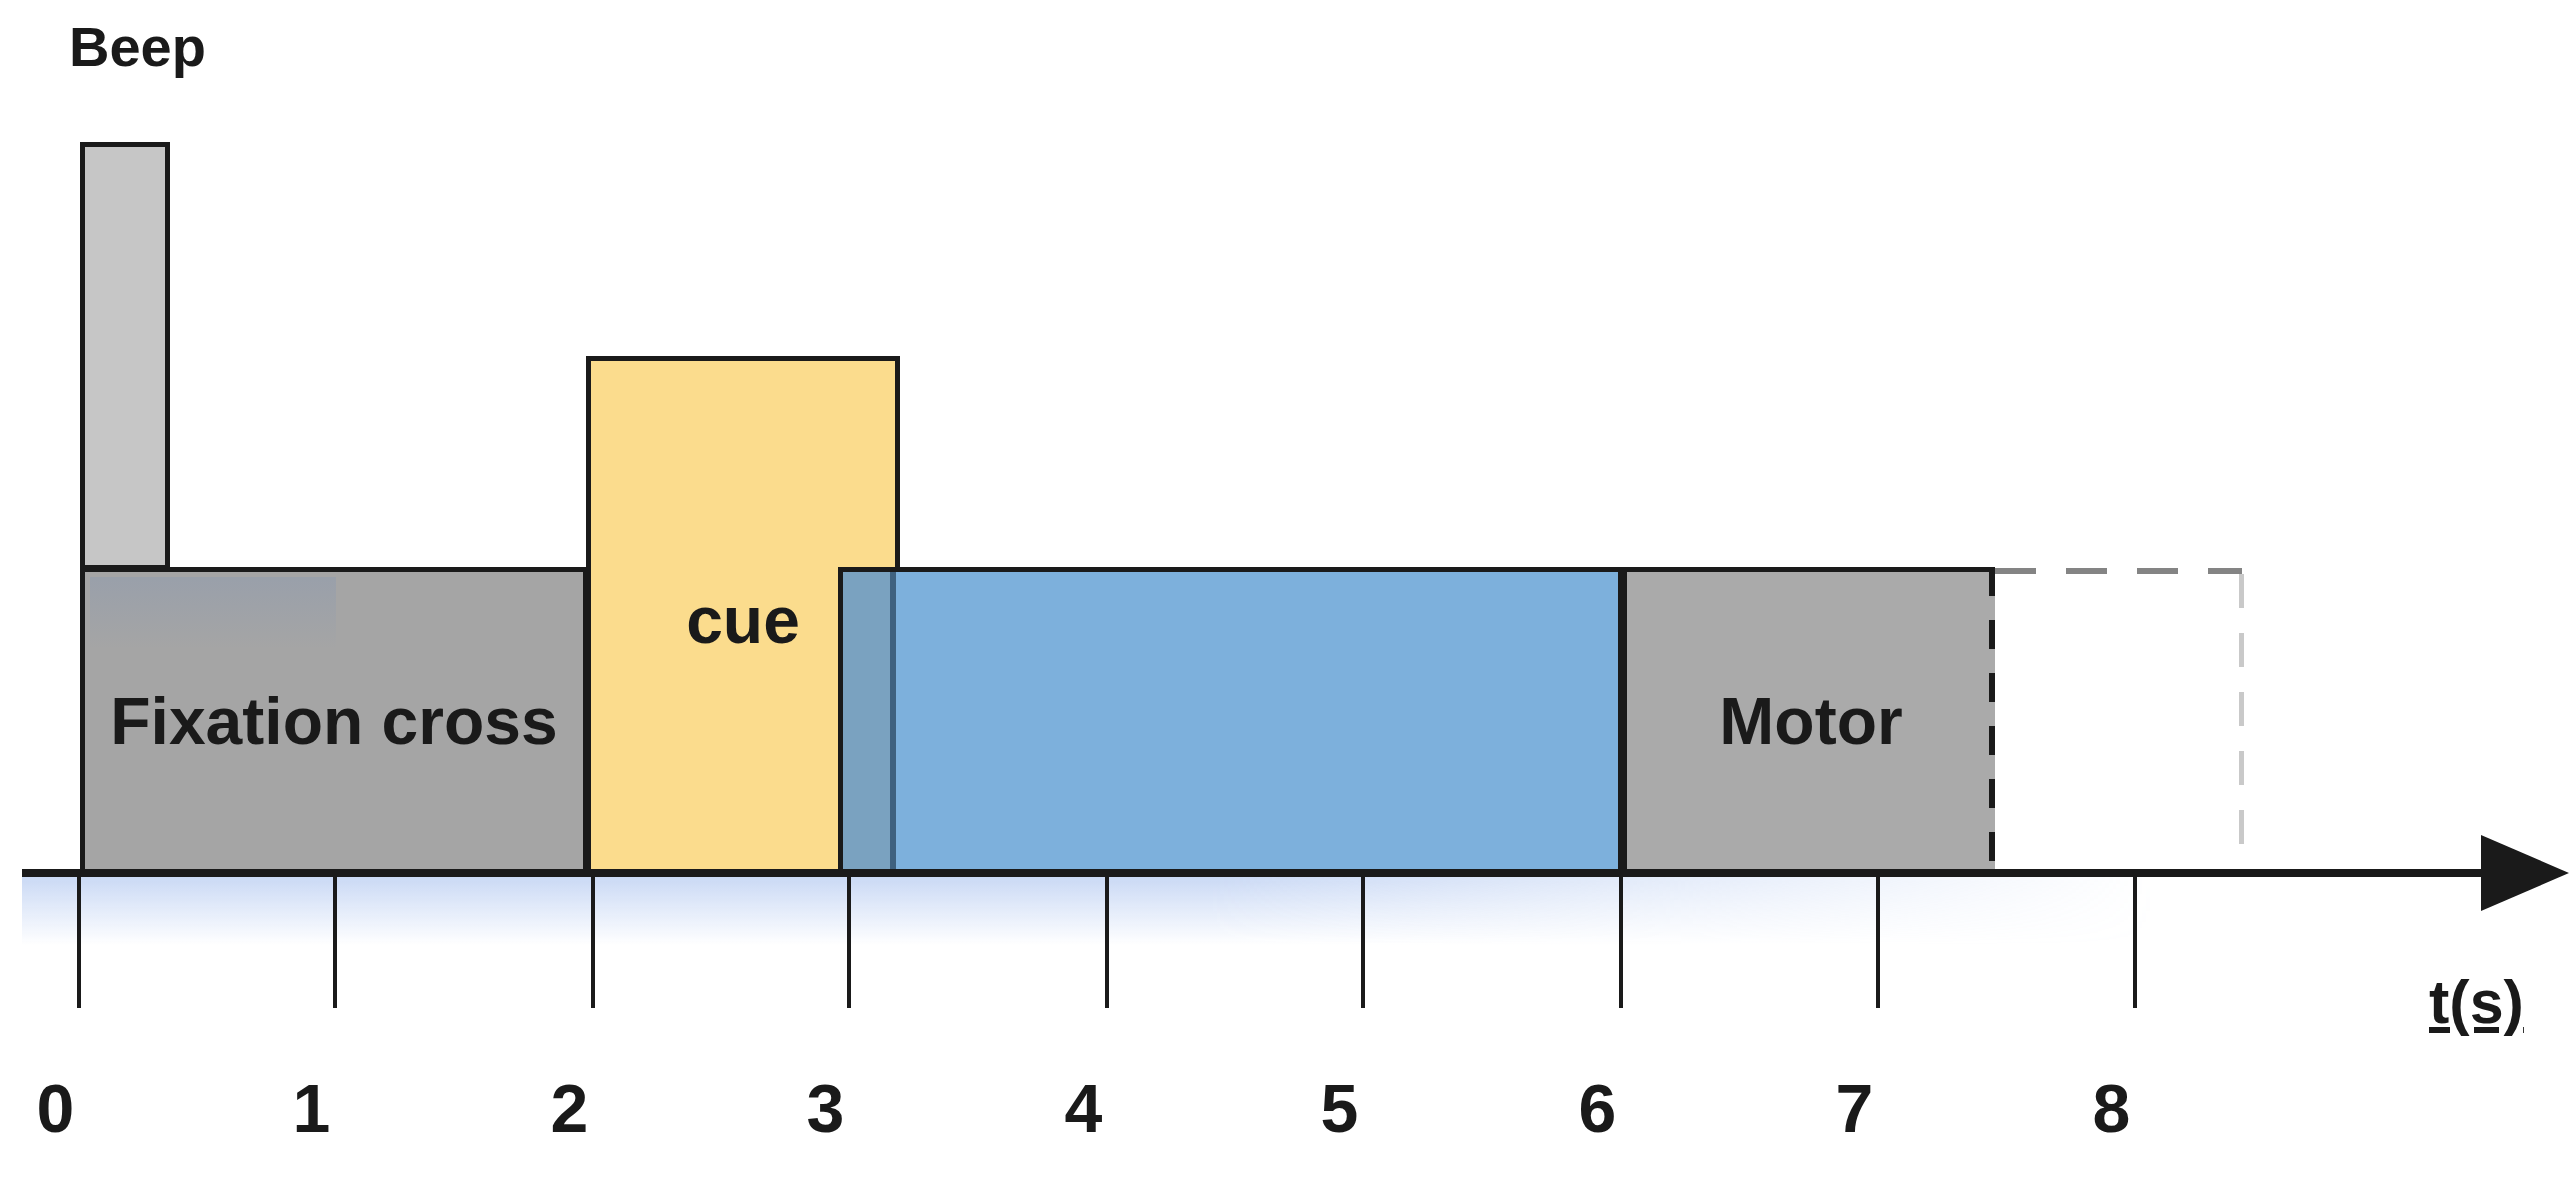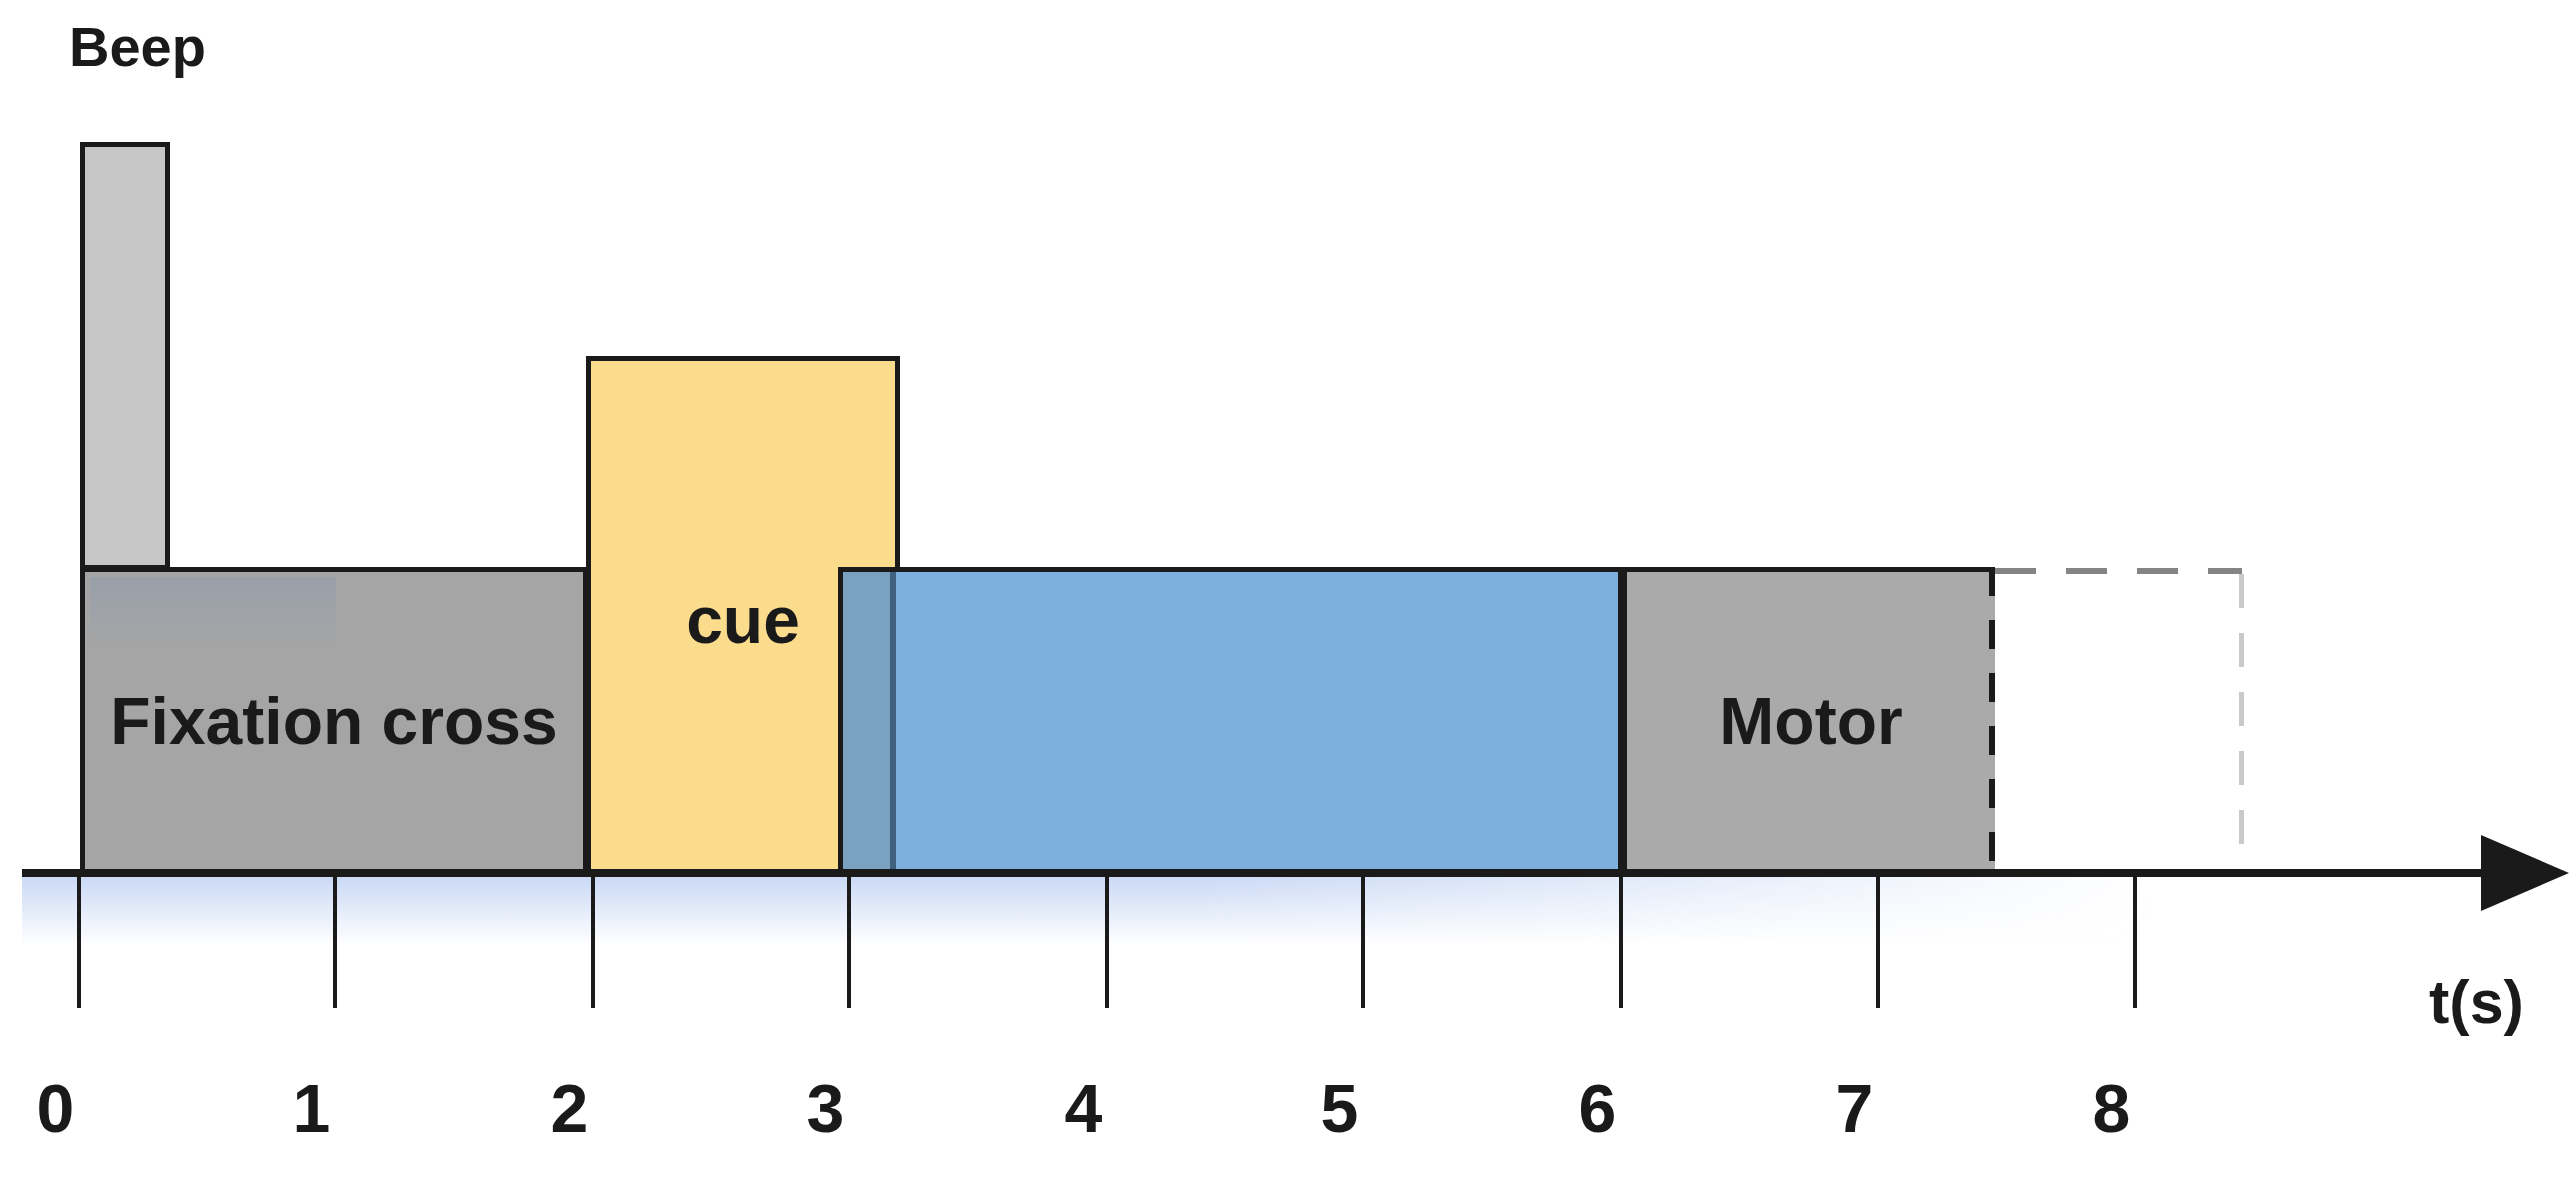--- a/index.html
+++ b/index.html
@@ -101,20 +101,21 @@
     left:2481px;top:835px;width:0;height:0;
     border-top:38px solid transparent;
     border-bottom:38px solid transparent;
     border-left:88px solid var(--ink);
     z-index:20;
   }
   #axis-unit{
     left:2429px;top:972px;
     font-size:61px;line-height:1;
     z-index:21;
+    text-decoration:underline;
   }
 
   
   #ticks{position:absolute;left:0;top:872px;z-index:15;}
   .tick-group{position:absolute;top:0;}
   .tick-line{
     position:absolute;left:-1.7px;top:1.7px;width:3.4px;height:134px;
     background:var(--ink);
   }
   .tick-num{

